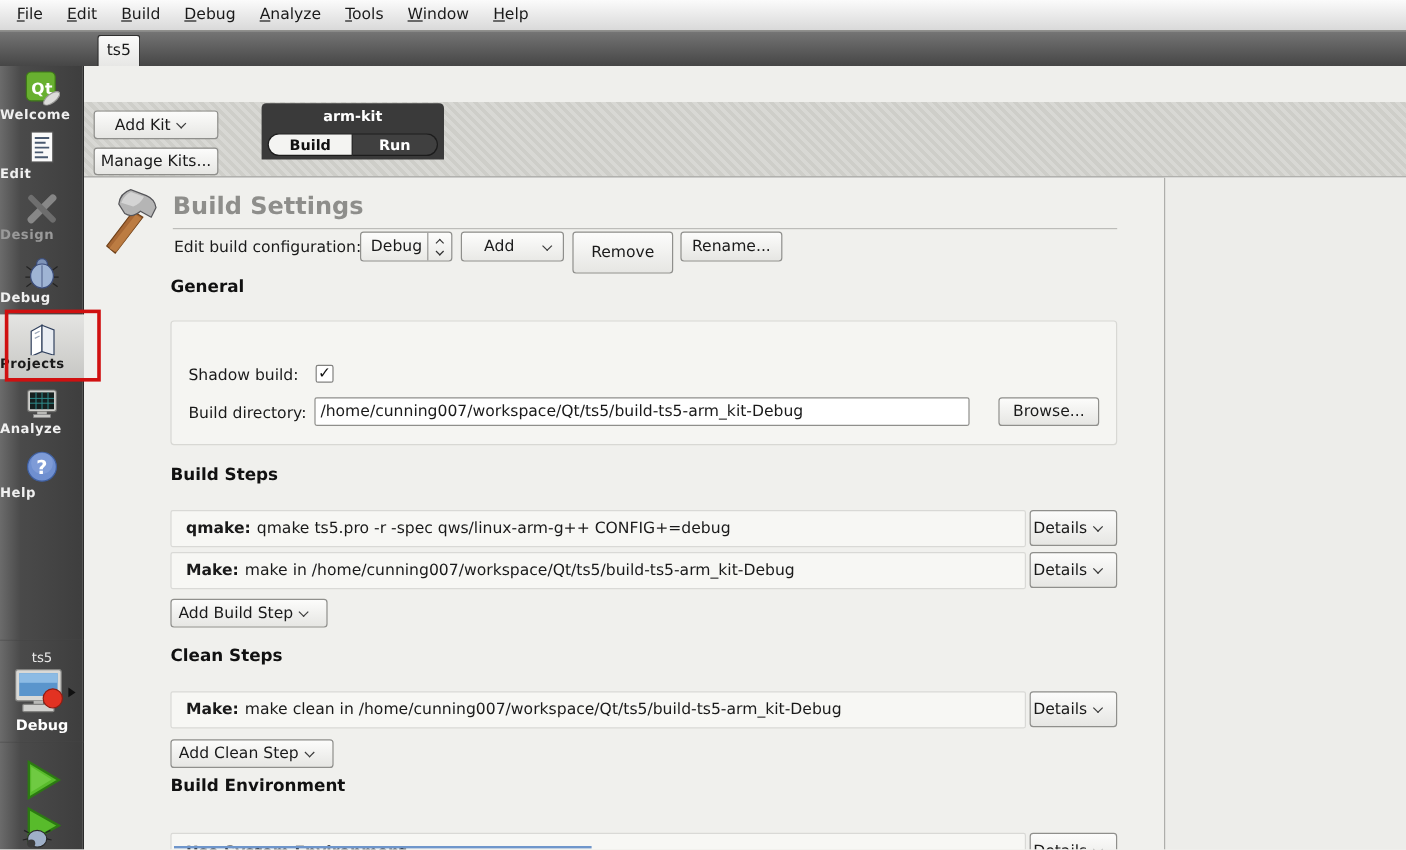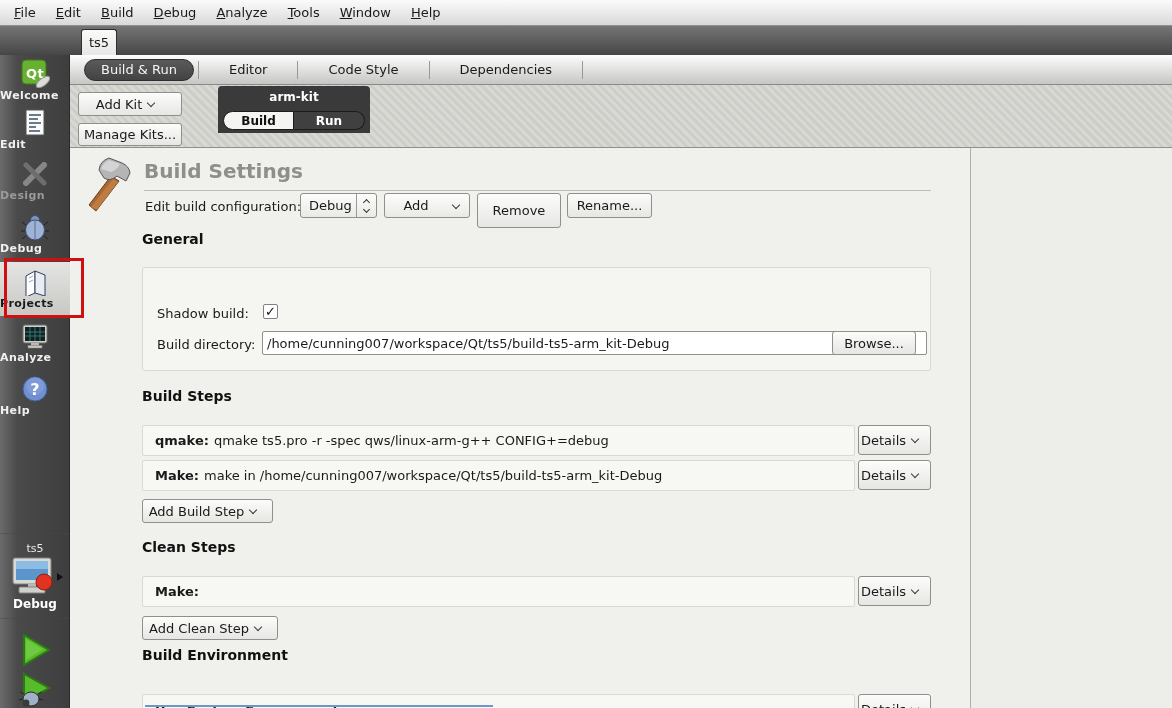--- a/index.html
+++ b/index.html
@@ -90,21 +90,21 @@
 
   .heading { position:absolute; left:72px; font-size:14px; font-weight:bold; color:#111; }
 
   .groupbox { position:absolute; left:72px; top:119px; width:789px; height:104px;
     background:#f5f5f2; border:1px solid #d8d8d4; border-radius:3px; }
   .gb-label1 { position:absolute; left:14px; top:38px; }
   .checkbox { position:absolute; left:120px; top:36px; width:15px; height:15px; background:#fff;
     border:1px solid #828280; border-radius:2px; font-size:13px; font-weight:bold; line-height:13px;
     text-align:center; color:#111; }
   .gb-label2 { position:absolute; left:14px; top:69px; }
-  .dir-input { position:absolute; left:119px; top:63px; width:665px; height:24px; background:#fff;
+  .dir-input { position:absolute; left:119px; top:63px; width:546px; height:24px; background:#fff;
     border:1px solid #8f8f8c; border-radius:2px; font:13px "DejaVu Sans","Liberation Sans",sans-serif;
     padding:4px 4px; color:#1a1a1a; }
   .btn-browse { position:absolute; left:689px; top:63px; width:84px; height:24px; }
 
   .steprow { position:absolute; left:72px; width:713px; height:31px; background:#f7f7f4;
     border:1px solid #d9d9d6; border-radius:2px; display:flex; align-items:center; padding-left:12px; }
   .stepname { font-weight:bold; margin-right:5px; }
   .details-btn { position:absolute; left:788px; width:73px; height:30px; }
   .addstep-btn { position:absolute; left:72px; height:24px; }
 
@@ -129,30 +129,20 @@
     <span class="menu-item mnemonic"><u>A</u>nalyze</span>
     <span class="menu-item mnemonic"><u>T</u>ools</span>
     <span class="menu-item mnemonic"><u>W</u>indow</span>
     <span class="menu-item mnemonic"><u>H</u>elp</span>
   </div>
 
   <div class="tabbar">
     <div class="doc-tab">ts5</div>
   </div>
 
-  <div class="subtabbar">
-    <div class="pill">Build &amp; Run</div>
-    <span class="vsep"></span>
-    <div class="subtab">Editor</div>
-    <span class="vsep"></span>
-    <div class="subtab">Code Style</div>
-    <span class="vsep"></span>
-    <div class="subtab">Dependencies</div>
-    <span class="vsep"></span>
-  </div>
 
   <div class="kitbar">
     <div class="btn addkit">
       <span>Add Kit</span>
         <span class="chev"></span>
     </div>
     <div class="btn managekits">Manage Kits...</div>
     <div class="kitpanel">
       <div class="kitname">arm-kit</div>
       <div class="kitseg">
@@ -335,20 +325,21 @@
 
       <div class="btn addstep-btn" style="top:351px;width:131px">
         <span>Add Build Step</span>
         <span class="chev"></span>
       </div>
 
       <div class="heading" style="top:391px">Clean Steps</div>
 
       <div class="steprow" style="top:428px">
         <span class="stepname">Make:</span>
+        <span>make clean in /home/cunning007/workspace/Qt/ts5/build-ts5-arm_kit-Debug</span>
       </div>
       <div class="btn details-btn" style="top:428px">
         <span>Details</span>
         <span class="chev"></span>
       </div>
 
       <div class="btn addstep-btn" style="top:468px;width:136px">
         <span>Add Clean Step</span>
         <span class="chev"></span>
       </div>

